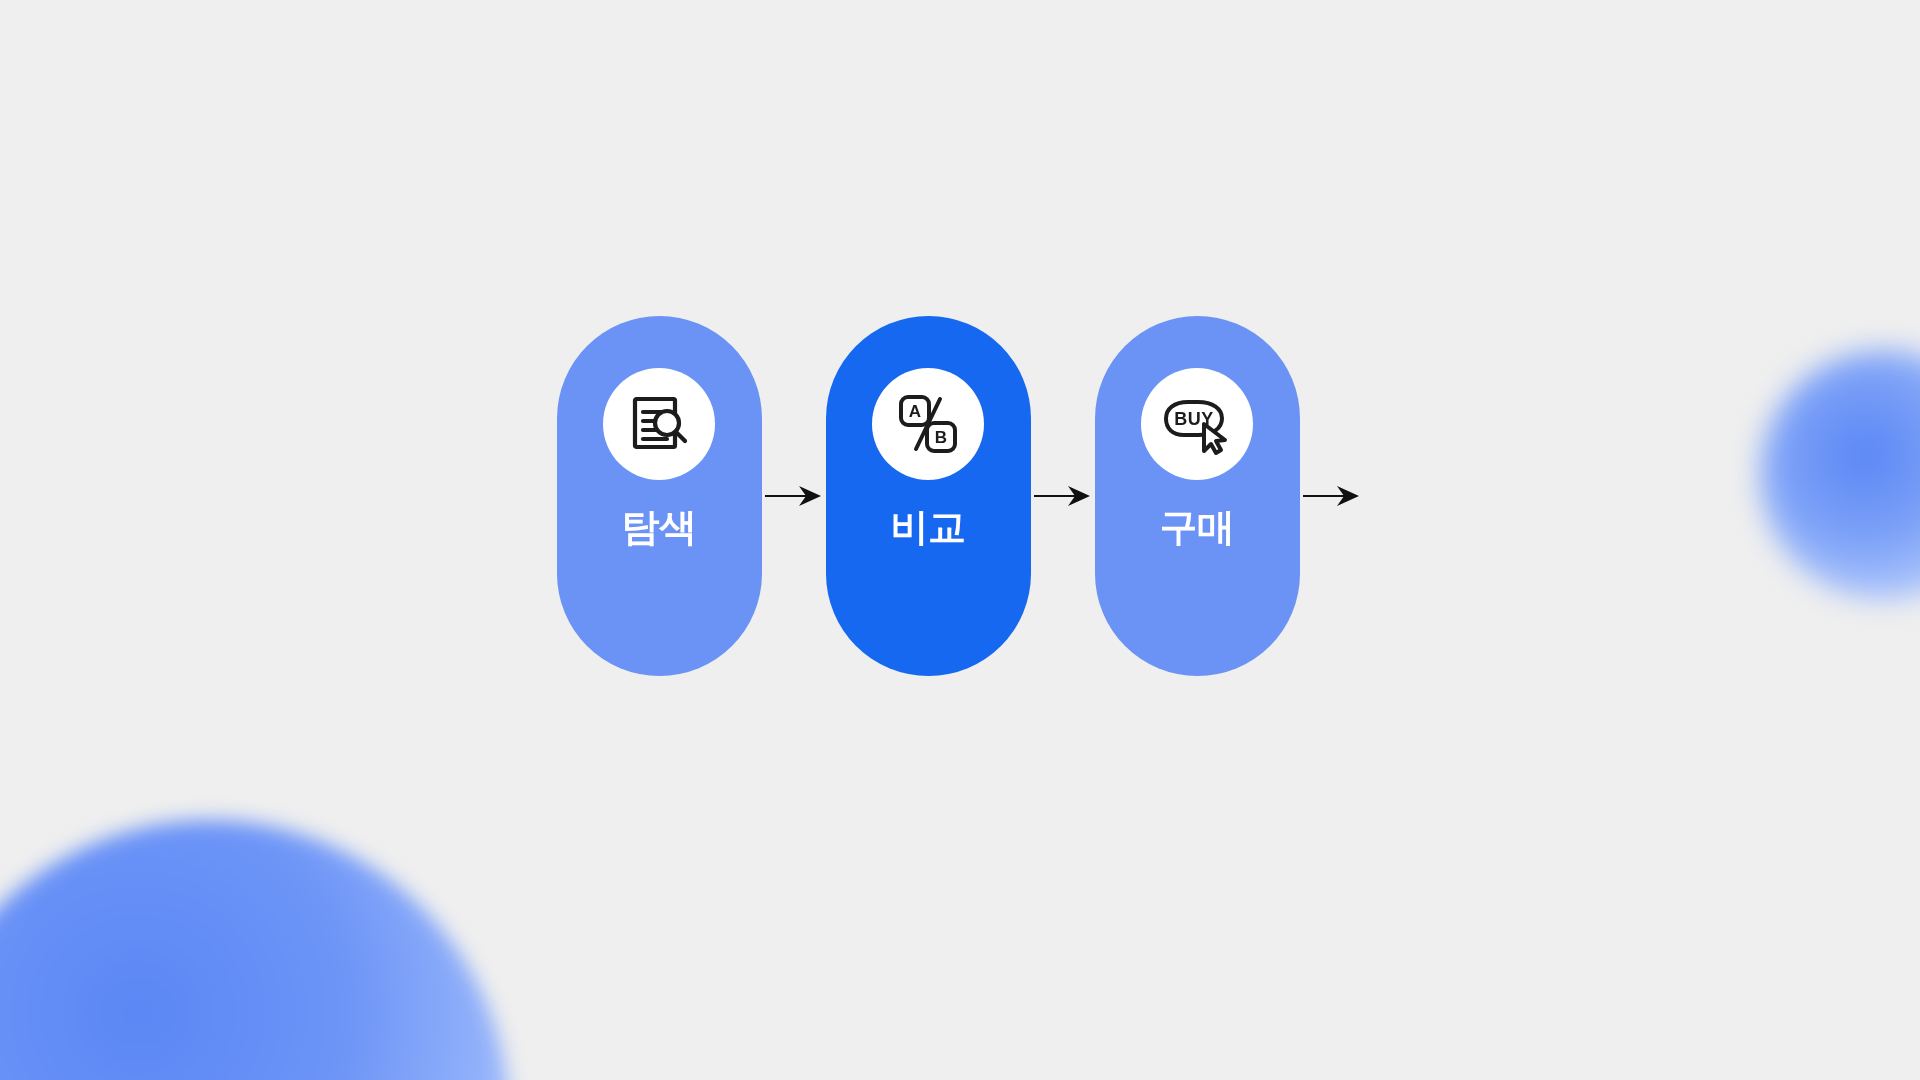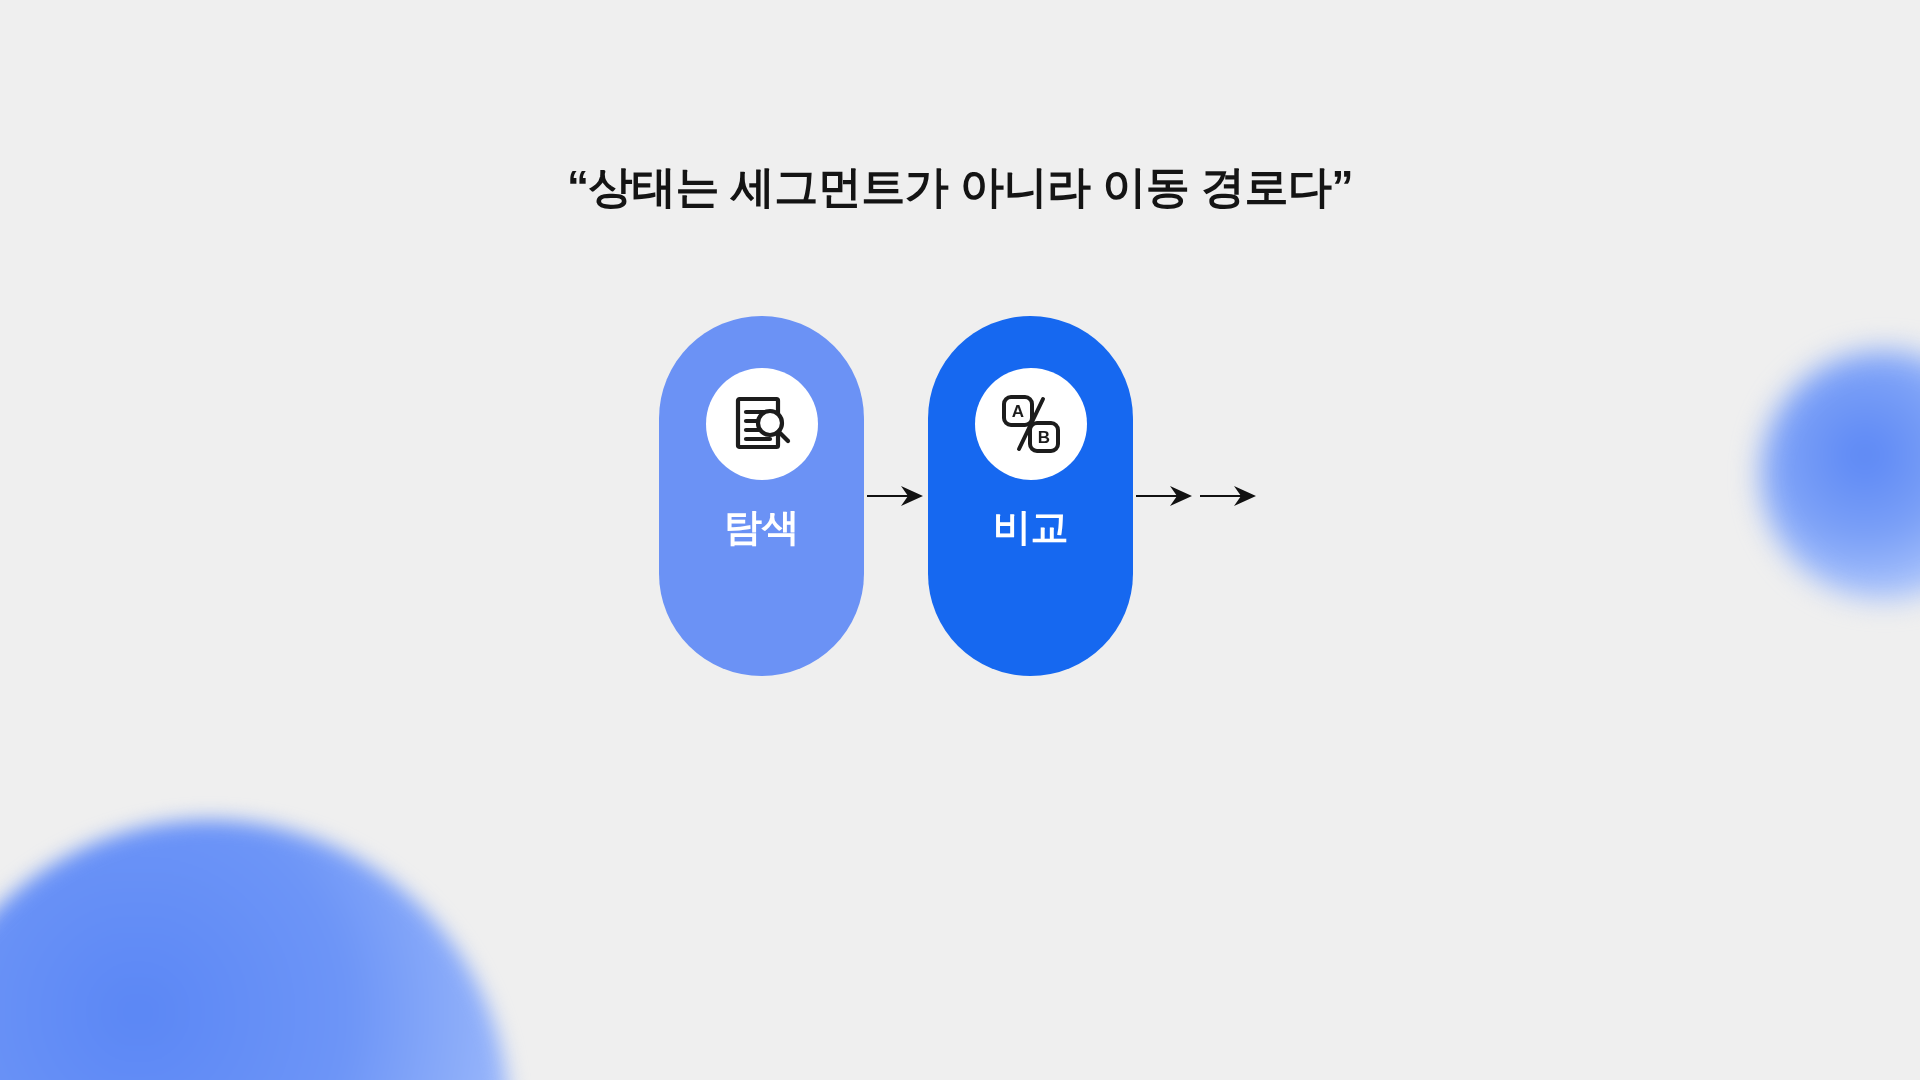--- a/index.html
+++ b/index.html
@@ -123,21 +123,20 @@
   .connector svg { display: block; }
 </style>
 </head>
 <body>
 
 <div id="stage">
 
   <div class="blob blob-bottom-left"></div>
   <div class="blob blob-right"></div>
 
-  <div class="headline">“상태는 세그먼트가 아니라 이동 경로다”</div>
 
   <div class="flow">
 
     <div class="pill tone-light">
       <div class="icon-disc">
         <span>
           <svg width="66" height="66" viewBox="0 0 66 66" fill="none" stroke="#1c1c1c" stroke-width="4.2" stroke-linecap="round" stroke-linejoin="round">
             <rect x="9" y="8" width="40" height="48" rx="1.5"></rect>
             <line x1="17" y1="21" x2="41" y2="21"></line>
             <line x1="17" y1="30" x2="41" y2="30"></line>
@@ -177,20 +176,33 @@
 
     <div class="connector">
       <span>
         <svg width="58" height="26" viewBox="0 0 58 26">
           <line x1="0" y1="13" x2="50" y2="13" stroke="#111111" stroke-width="2"></line>
           <path d="M34 3 L56 13 L34 23 L41 13 Z" fill="#111111"></path>
         </svg>
       </span>
     </div>
 
+    <div class="pill tone-light">
+      <div class="icon-disc">
+        <span>
+          <svg width="70" height="66" viewBox="0 0 70 66" fill="none" stroke="#1c1c1c" stroke-width="4" stroke-linecap="round" stroke-linejoin="round">
+            <path d="M36 11 C51 11 60 18 60 27.5 C60 37 51 44 36 44
+                     L22 44 C10 44 4 37 4 27.5 C4 18 12 11 26 11 Z"></path>
+            <text x="32" y="34" font-family="'Liberation Sans', sans-serif" font-size="18" font-weight="800" fill="#1c1c1c" stroke="none" text-anchor="middle" letter-spacing="0.5">BUY</text>
+            <path d="M42 33 L42 60 L49 53 L54 62 L59 59 L54 50 L63 49 Z" fill="#ffffff" stroke="#1c1c1c" stroke-width="4"></path>
+          </svg>
+        </span>
+      </div>
+      <div class="pill-label">구매</div>
+    </div>
 
     <div class="connector">
       <span>
         <svg width="58" height="26" viewBox="0 0 58 26">
           <line x1="0" y1="13" x2="50" y2="13" stroke="#111111" stroke-width="2"></line>
           <path d="M34 3 L56 13 L34 23 L41 13 Z" fill="#111111"></path>
         </svg>
       </span>
     </div>
 

